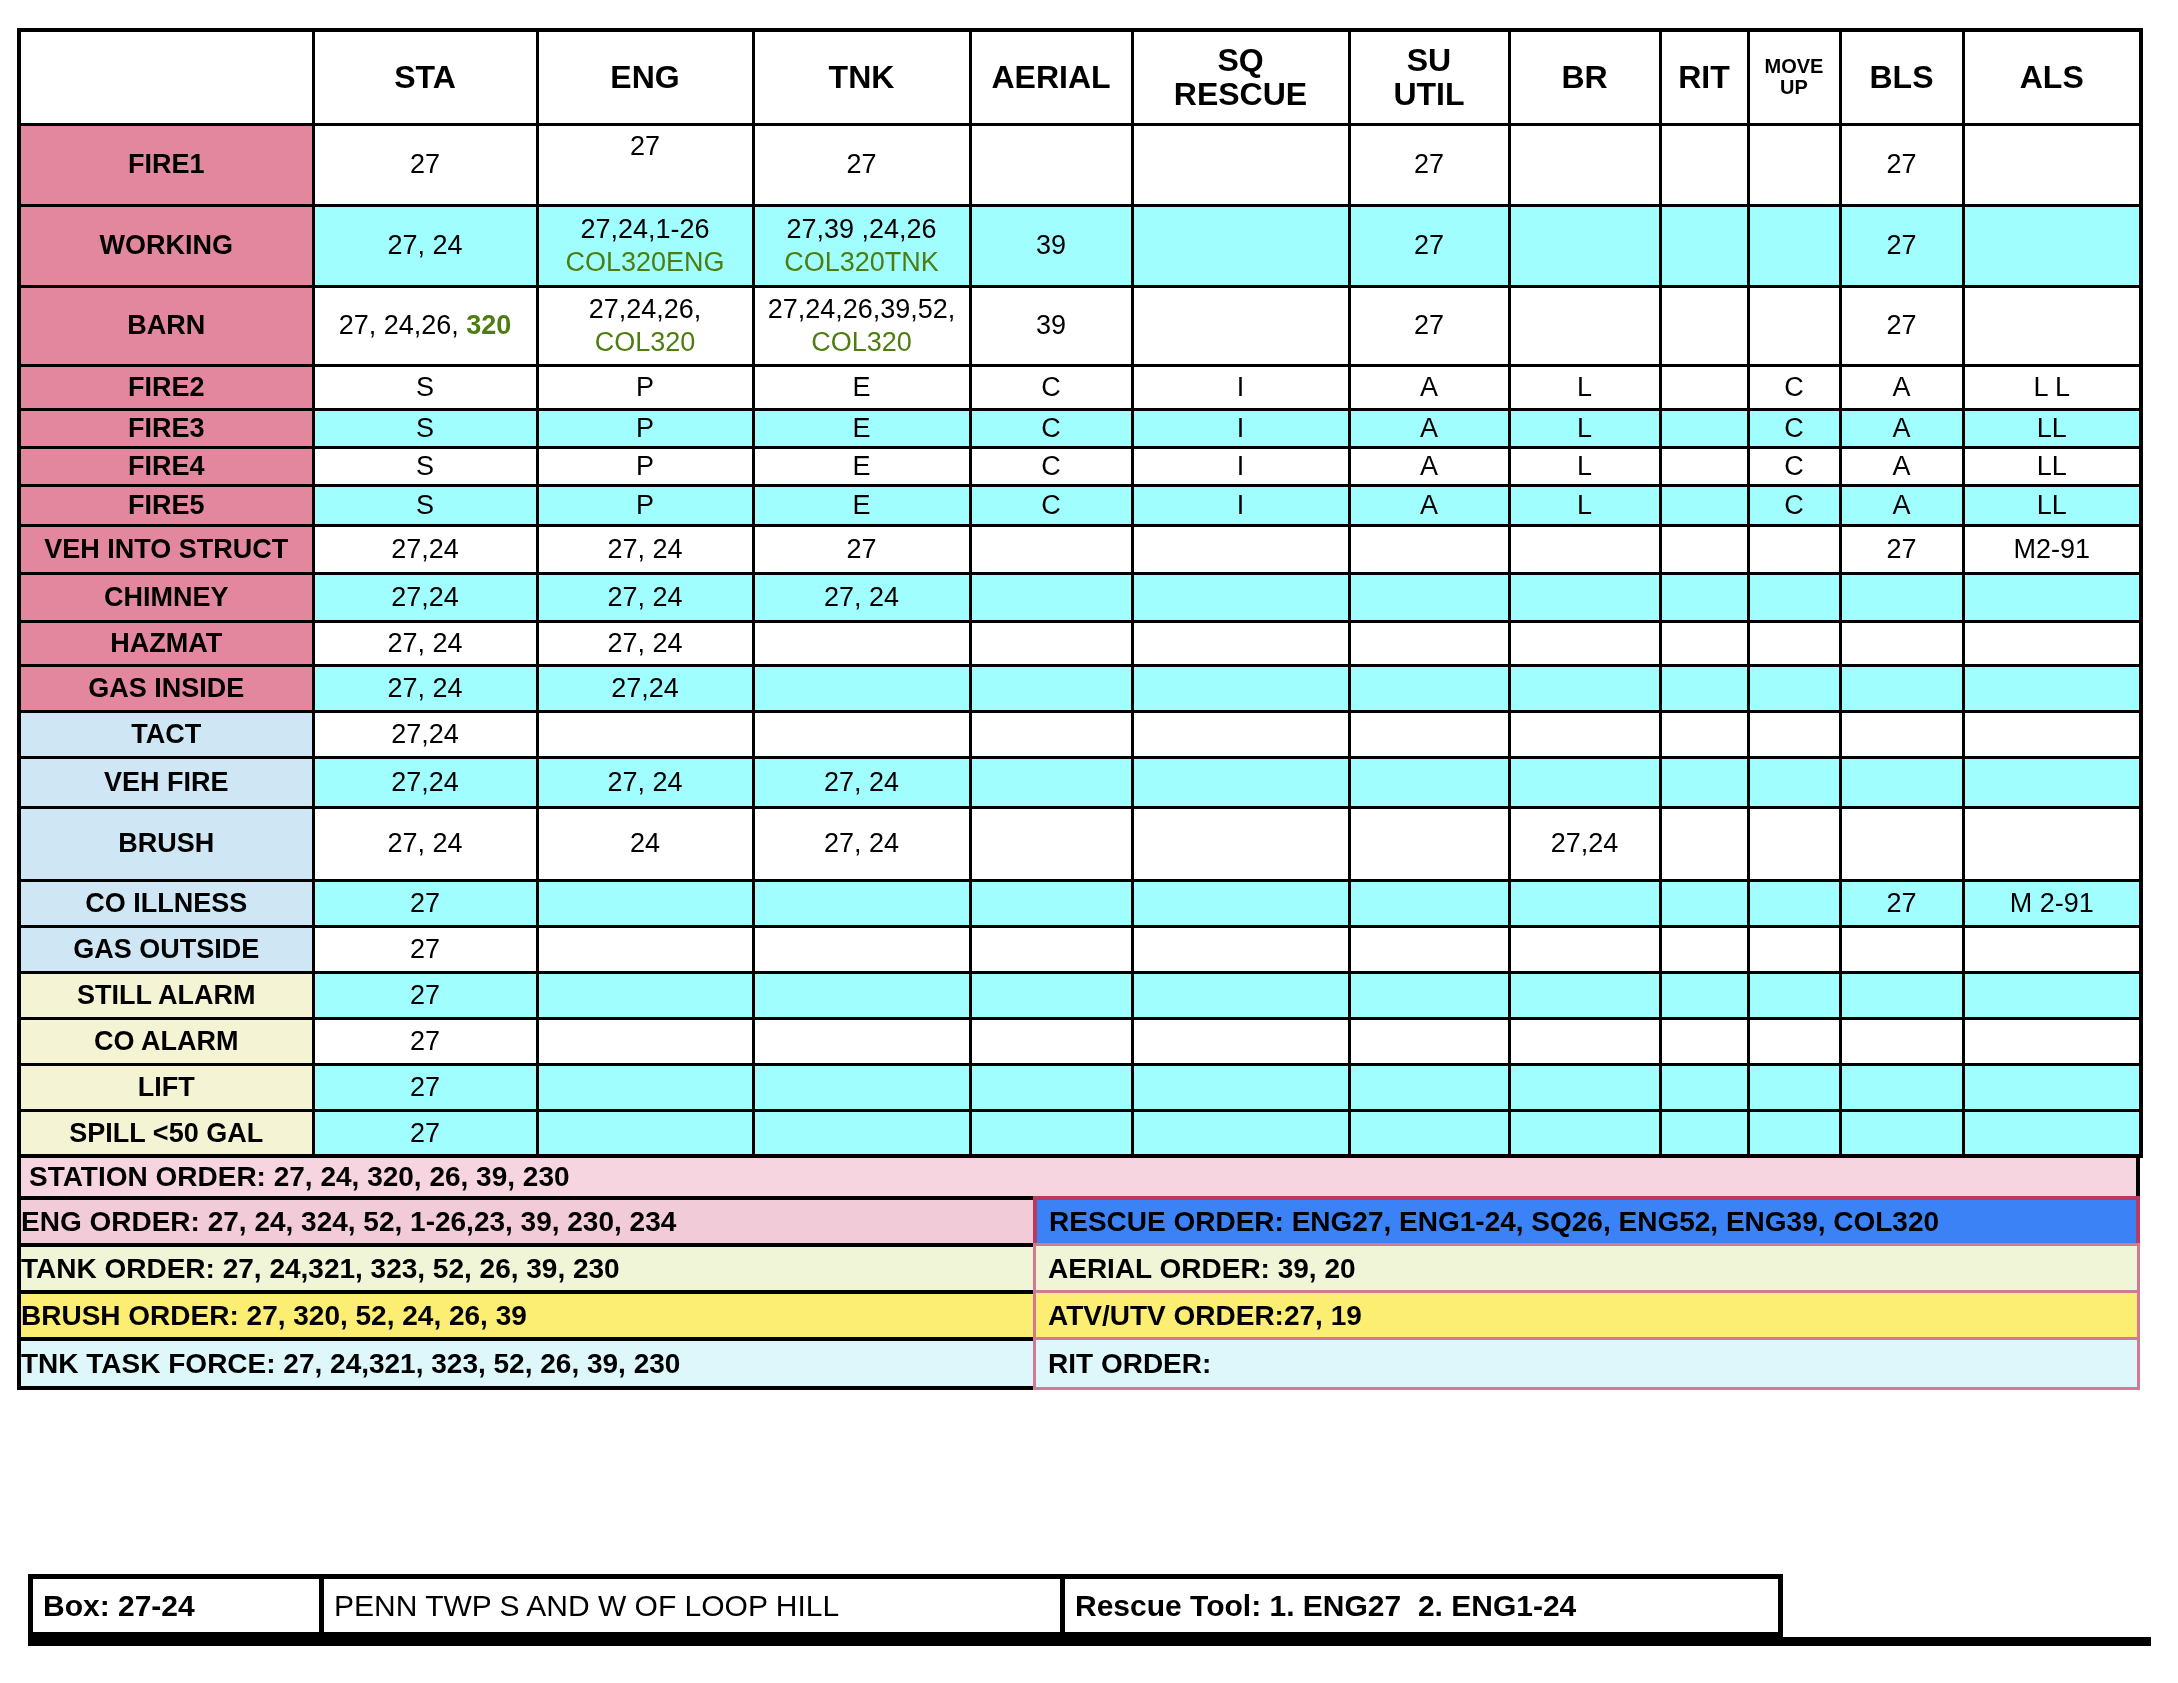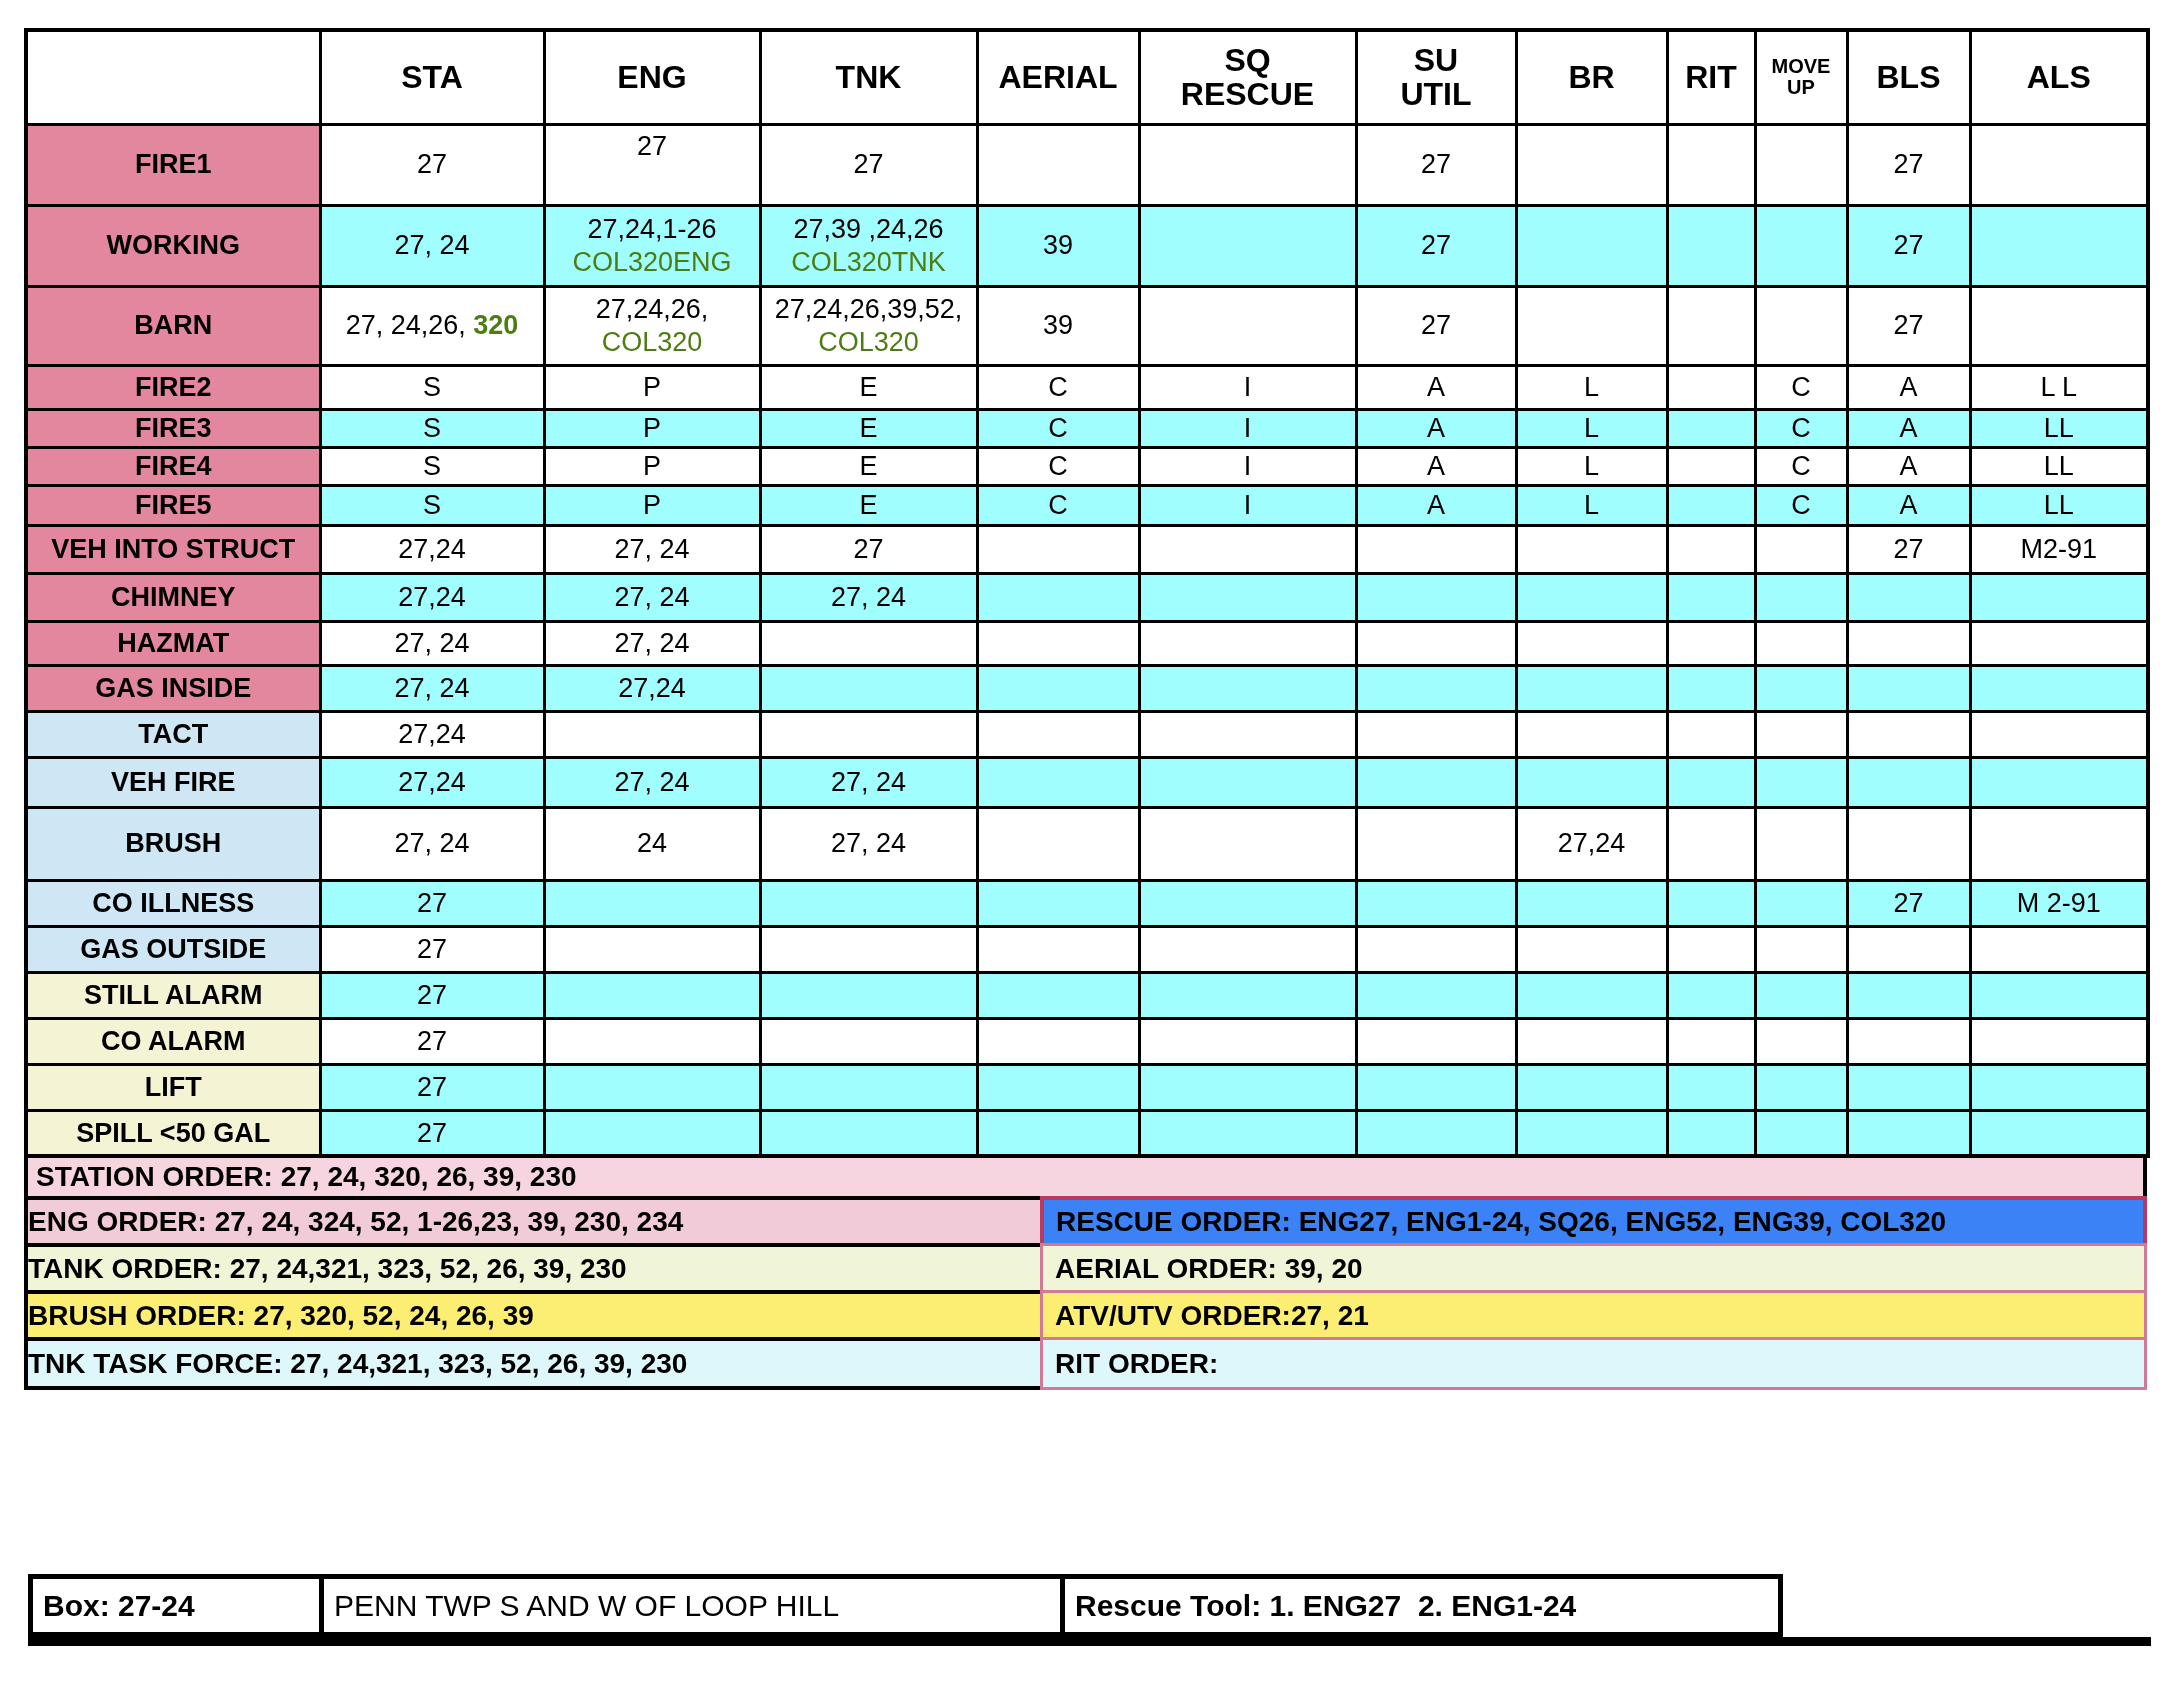--- a/index.html
+++ b/index.html
@@ -1,17 +1,17 @@
 <!DOCTYPE html>
 <html><head>
 <meta charset="utf-8">
 <style>
   html,body{margin:0;padding:0;background:#fff;}
   body{width:2178px;height:1683px;position:relative;font-family:"Liberation Sans",sans-serif;color:#000;}
-  .sheet{position:absolute;left:24px;top:28px;width:2123px;}
+  .sheet{position:absolute;left:17px;top:28px;width:2123px;}
 
   
   table{border-collapse:collapse;table-layout:fixed;width:2123px;border:4px solid #000;}
   th,td{border:3px solid #000;box-sizing:border-box;text-align:center;vertical-align:middle;padding:0;overflow:hidden;}
   th{font-size:32px;font-weight:bold;background:#fff;white-space:pre-line;line-height:1.08;height:94px;}
   th.small{font-size:20px;}
   td{font-size:27px;line-height:1.2;}
   td.label{font-weight:bold;font-size:27px;}
   td.vtop{vertical-align:top;padding-top:4px;}
   .mag{color:#4d7c0f;}
@@ -398,21 +398,21 @@
       <div class="oright rescue bg-pinkdark">RESCUE ORDER: ENG27, ENG1-24, SQ26, ENG52, ENG39, COL320</div>
     </div>
 
     <div class="orow">
       <div class="oleft bg-paleyellow">TANK ORDER: 27, 24,321, 323, 52, 26, 39, 230</div>
       <div class="oright thin bg-paleyellow">AERIAL ORDER: 39, 20</div>
     </div>
 
     <div class="orow">
       <div class="oleft bg-yellowbright">BRUSH ORDER: 27, 320, 52, 24, 26, 39</div>
-      <div class="oright thin bg-yellowbright">ATV/UTV ORDER:27, 21</div>
+      <div class="oright thin bg-yellowbright">ATV/UTV ORDER:27, 19</div>
     </div>
 
     <div class="orow tallrow">
       <div class="oleft bg-palecyan">TNK TASK FORCE: 27, 24,321, 323, 52, 26, 39, 230</div>
       <div class="oright thin bg-palecyan">RIT ORDER:</div>
     </div>
   </div>
 
 </div>
 

